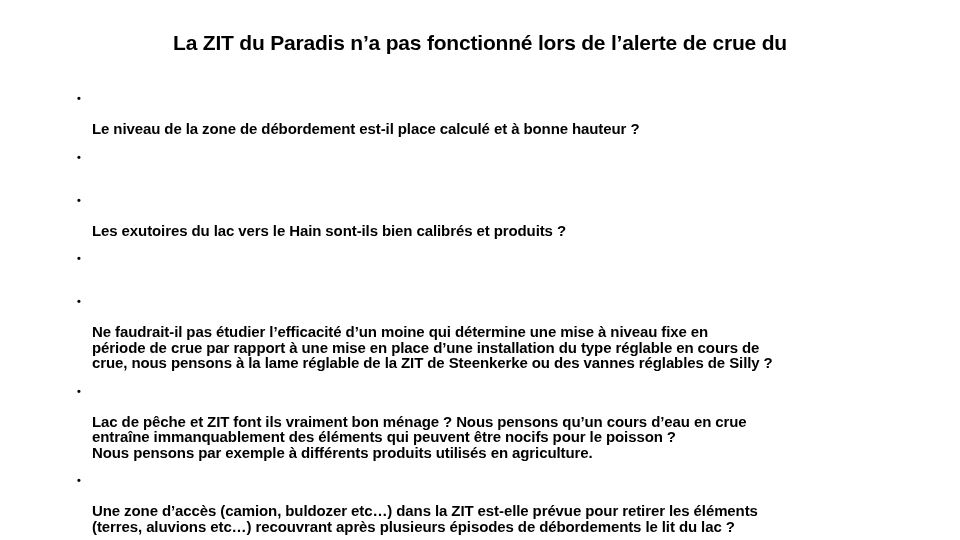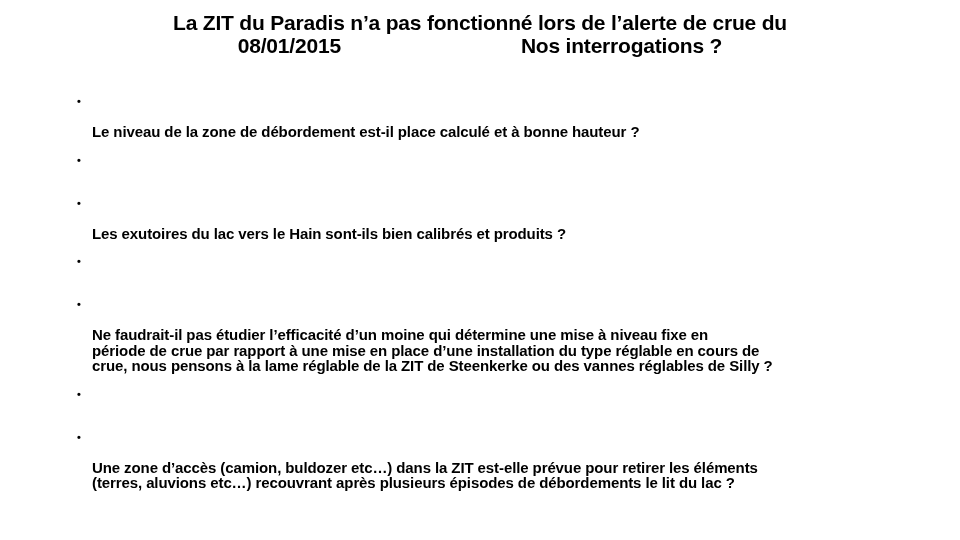--- a/index.html
+++ b/index.html
@@ -11,20 +11,21 @@
     overflow:hidden;
     position:relative;
     box-sizing:border-box;
   }
   .title{padding-top:11px;}
   .title-line1,.title-line2{
     text-align:center;
     font-size:21px;
     line-height:23px;
     letter-spacing:-0.2px;
+    margin-top:20px;
   }
   .title-line2{display:flex;justify-content:center;gap:180px;}
   .bullets{
     list-style:none;
     margin:36px 20px 0 72px;
     padding:0;
     font-size:15px;
     line-height:15.5px;
     letter-spacing:-0.1px;
   }
@@ -41,24 +42,20 @@
     line-height:14px;
   }
 </style>
 </head>
 <body>
 
 <div class="slide">
 
   <div class="title">
     <div class="title-line1">La ZIT du Paradis n’a pas fonctionné lors de l’alerte de crue du</div>
-    <div class="title-line2">
-      <span>08/01/2015</span>
-      <span>Nos interrogations ?</span>
-    </div>
   </div>
 
   <ul class="bullets">
     <li>
       <span class="dot">•</span>
       <span>Le niveau de la zone de débordement est-il place calculé et à bonne hauteur ?</span>
     </li>
     <li>
       <span class="dot">•</span>
     </li>
@@ -70,20 +67,23 @@
       <span class="dot">•</span>
     </li>
     <li>
       <span class="dot">•</span>
       <span>Ne faudrait-il pas étudier l’efficacité d’un moine qui détermine une mise à niveau fixe en
 période de crue par rapport à une mise en place d’une installation du type réglable en cours de
 crue, nous pensons à la lame réglable de la ZIT de Steenkerke ou des vannes réglables de Silly ?</span>
     </li>
     <li>
       <span class="dot">•</span>
+      <span>Lac de pêche et ZIT font ils vraiment bon ménage ? Nous pensons qu’un cours d’eau en crue
+entraîne immanquablement des éléments qui peuvent être nocifs pour le poisson ?
+Nous pensons par exemple à différents produits utilisés en agriculture.</span>
     </li>
     <li>
       <span class="dot">•</span>
       <span>Une zone d’accès (camion, buldozer etc…) dans la ZIT est-elle prévue pour retirer les éléments
 (terres, aluvions etc…) recouvrant après plusieurs épisodes de débordements le lit du lac ?</span>
     </li>
 
   </ul>
 
 </div>

